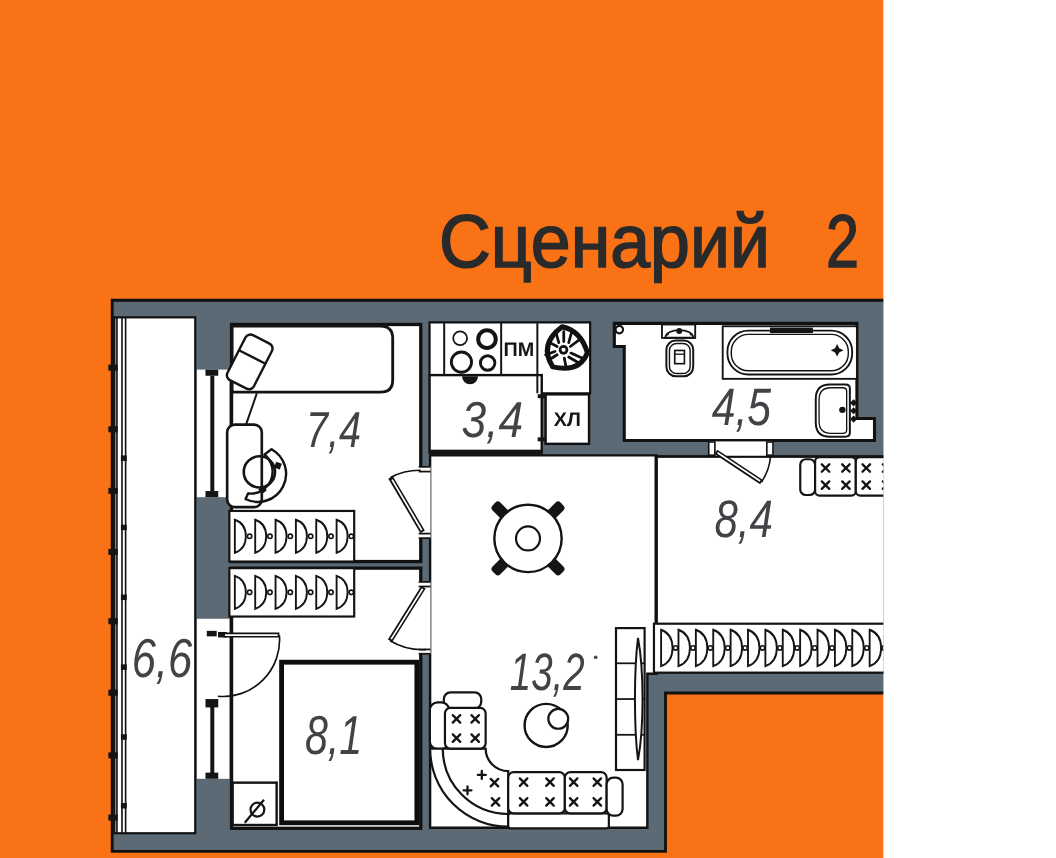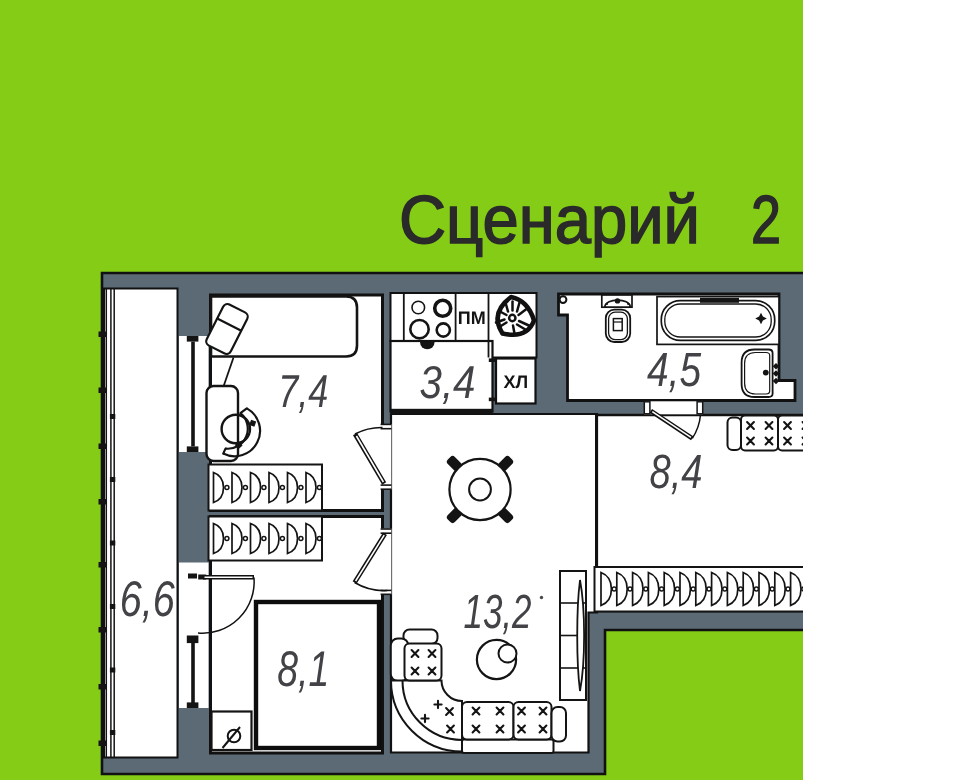--- a/index.html
+++ b/index.html
@@ -1,16 +1,16 @@
 <!DOCTYPE html>
 <html><head>
 <meta charset="utf-8">
 <style>
   html,body{margin:0;padding:0;background:#ffffff;}
-  #page{position:relative;width:803px;height:780px;background:#84cc16;overflow:hidden;}
+  #page{position:relative;width:803px;height:780px;background:#f97316;overflow:hidden;}
   svg{position:absolute;top:0;left:0;}
   text{font-family:"Liberation Sans", sans-serif;text-rendering:geometricPrecision;-webkit-font-smoothing:antialiased;}
   .rm{font-style:italic;fill:#434347;}
 </style>
 </head>
 <body>
 <div id="page">
 <svg width="960" height="780" viewBox="0 0 960 780">
 <defs>
   <path id="hg" d="M0,1 C7.4,3.5 10,9 10,16 C10,23 7.4,28.5 0,31 Z" fill="#ffffff" stroke="#141414" stroke-width="1.7"></path>

